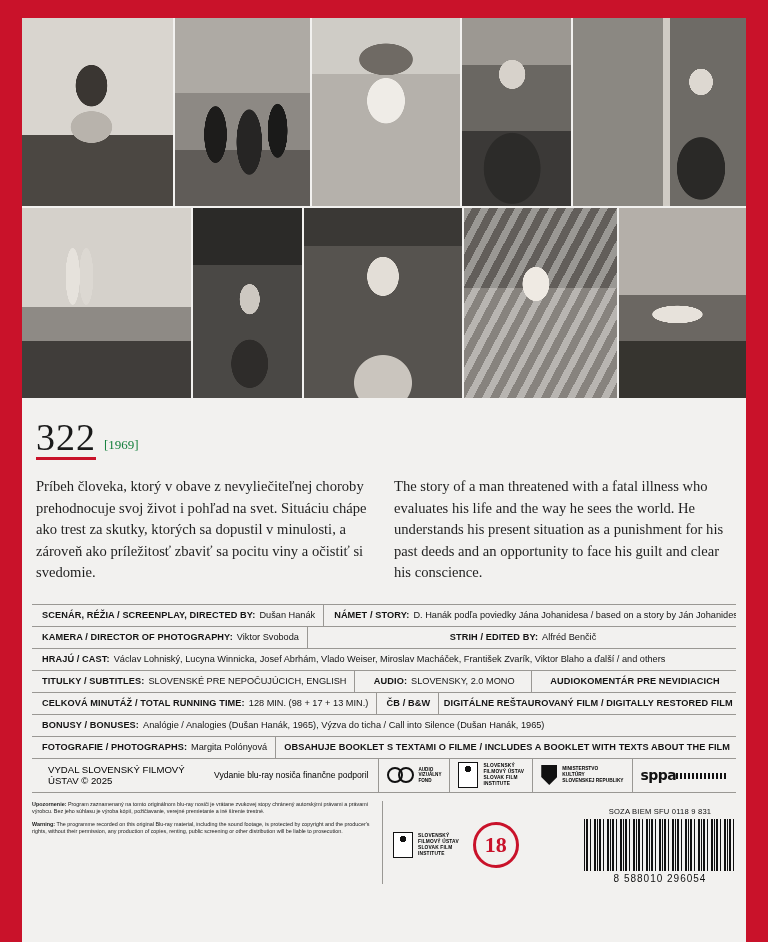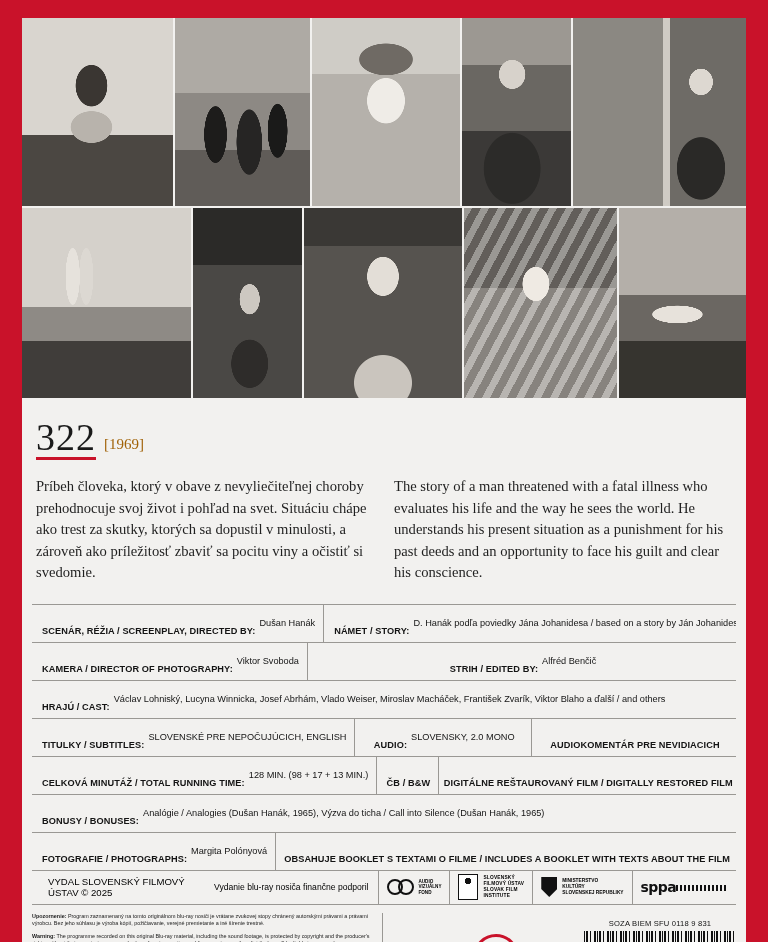--- a/index.html
+++ b/index.html
@@ -101,21 +101,21 @@
   .titleblock { margin: 22px 0 0 14px; display: flex; align-items: flex-end; gap: 8px; }
   .bigtitle {
     font-family: "Liberation Serif", serif;
     font-size: 38px; line-height: 34px; color: #1a1a1a;
     letter-spacing: 1px;
     border-bottom: 3px solid #c9122a;
     padding-bottom: 3px;
   }
   .year {
     font-family: "Liberation Serif", serif;
-    font-size: 15px; color: #a16207; padding-bottom: 7px;
+    font-size: 13px; color: #15803d; padding-bottom: 7px;
   }
 
   
   .synopsis { display: flex; margin: 16px 14px 12px 14px; gap: 26px; }
   .syn-col {
     width: 332px;
     font-family: "Liberation Serif", serif;
     font-size: 14.6px;
     line-height: 21.5px;
     color: #1f1f1f;
@@ -135,21 +135,21 @@
     font-size: 9.2px;
     line-height: 13px;
     color: #141414;
     display: flex;
     align-items: center;
     flex: 1 1 auto;
     white-space: nowrap;
     overflow: hidden;
   }
   .cell-t + .cell-t { border-left: 1px solid #9a9894; }
-  .lbl { font-weight: bold; letter-spacing: .1px; margin-top: 16px; }
+  .lbl { font-weight: bold; letter-spacing: .1px; }
   .val { font-weight: normal; margin-left: 4px; }
   .ctr { justify-content: center; text-align:center; }
   .w-auto { flex: 0 0 auto; }
 
   
   .pubrow { display: flex; border-bottom: 1px solid #9a9894; min-height: 34px; align-items: stretch; }
   .pub-text { flex: 1 1 auto; display:flex; align-items:center; padding-left:16px; font-size:9.6px; }
   .pub-fin { flex: 0 0 auto; display:flex; align-items:center; padding: 0 10px; font-size:8.6px; border-left:0; }
   .logobox { flex:0 0 auto; display:flex; align-items:center; justify-content:center; padding: 3px 8px; border-left:1px solid #9a9894; }
 

